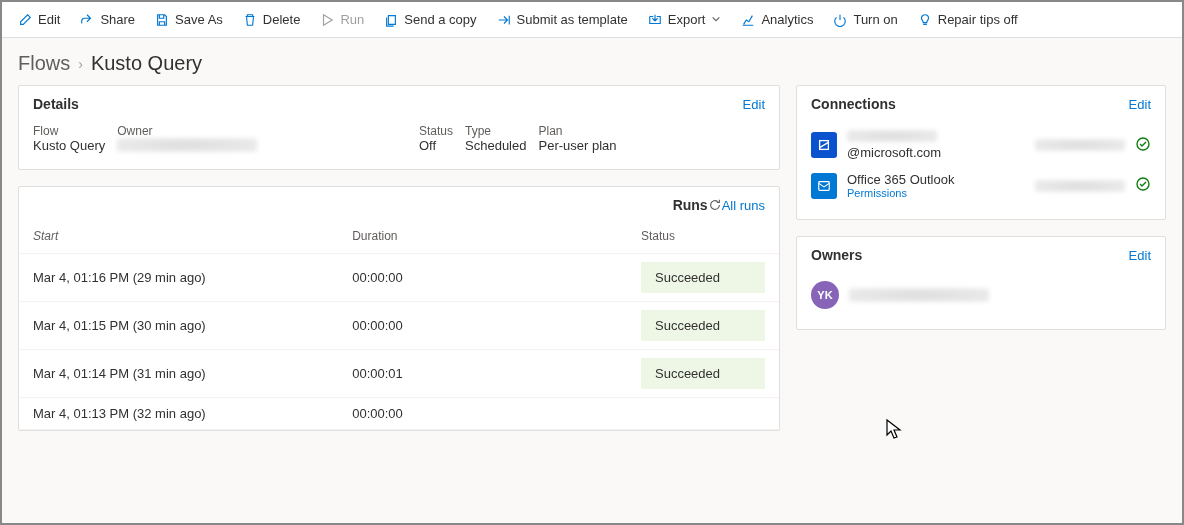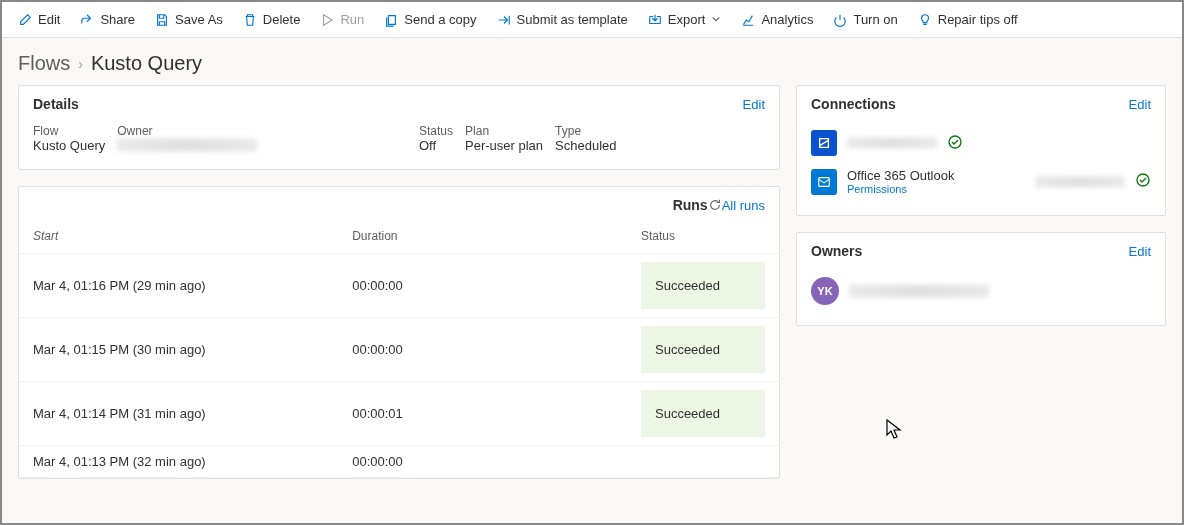--- a/index.html
+++ b/index.html
@@ -142,21 +142,21 @@
     font-size: 12px;
   }
   table.runs td {
     padding: 8px 14px;
     border-bottom: 1px solid #f3f2f1;
     color: #323130;
   }
   td.status-cell { padding:0; }
   .status-pill {
     display:block;
-    padding: 16px 14px;
+    padding: 8px 14px;
   }
   .status-Succeeded { background: #eef7e6; }
 
   .cursor-pointer {
     position: absolute;
     left: 885px;
     top: 418px;
     pointer-events: none;
   }
 </style>
@@ -281,26 +281,26 @@
             <div class="field-label">Owner</div>
             <div class="field-value"><span class="blurred"></span></div>
           </div>
         </div>
         <div class="details-col">
           <div>
             <div class="field-label">Status</div>
             <div class="field-value">Off</div>
           </div>
           <div>
+            <div class="field-label">Type</div>
+            <div class="field-value">Scheduled</div>
+          </div>
+          <div>
             <div class="field-label">Plan</div>
             <div class="field-value">Per-user plan</div>
-          </div>
-          <div>
-            <div class="field-label">Type</div>
-            <div class="field-value">Scheduled</div>
           </div>
         </div>
       </div>
     </div>
 
     <div class="card">
       <div class="runs-header">
         <h2>Runs</h2>
         <span class="allruns">
           <span class="toolbar-icon">
@@ -359,20 +359,23 @@
         <span class="link">Edit</span>
       </div>
       <div class="card-body" id="connections-body">
           <div class="conn-row">
             <div class="conn-icon blue">
               <svg viewBox="0 0 16 16" width="14" height="14">
                 <rect x="3" y="3" width="10" height="10" fill="none" stroke="#fff" stroke-width="1.5"></rect>
                 <path d="M3 11l10-6" stroke="#fff" stroke-width="1.5"></path>
               </svg>
             </div>
+            <div class="conn-main">
+              <div class="conn-name"><span class="blurred sm"></span><span>@microsoft.com</span></div>
+            </div>
             <span class="blurred sm"></span>
             <span class="conn-check"><svg viewBox="0 0 16 16" width="16" height="16">
                 <circle cx="8" cy="8" r="6"></circle>
                 <path d="M5 8l2 2 4-4"></path>
               </svg></span>
           </div>
           <div class="conn-row">
             <div class="conn-icon lightblue">
               <svg viewBox="0 0 16 16" width="14" height="14">
                 <rect x="2" y="3" width="12" height="10" rx="1" fill="none" stroke="#fff" stroke-width="1.3"></rect>

